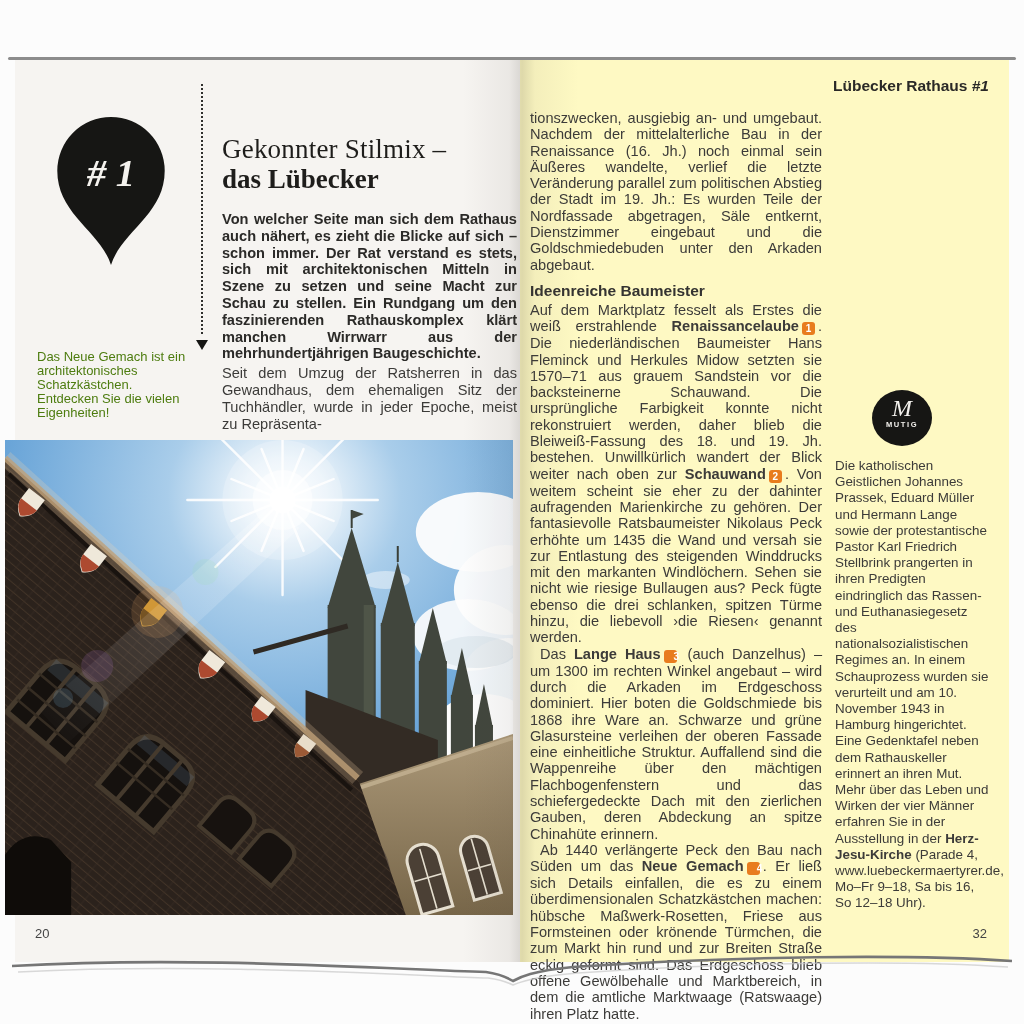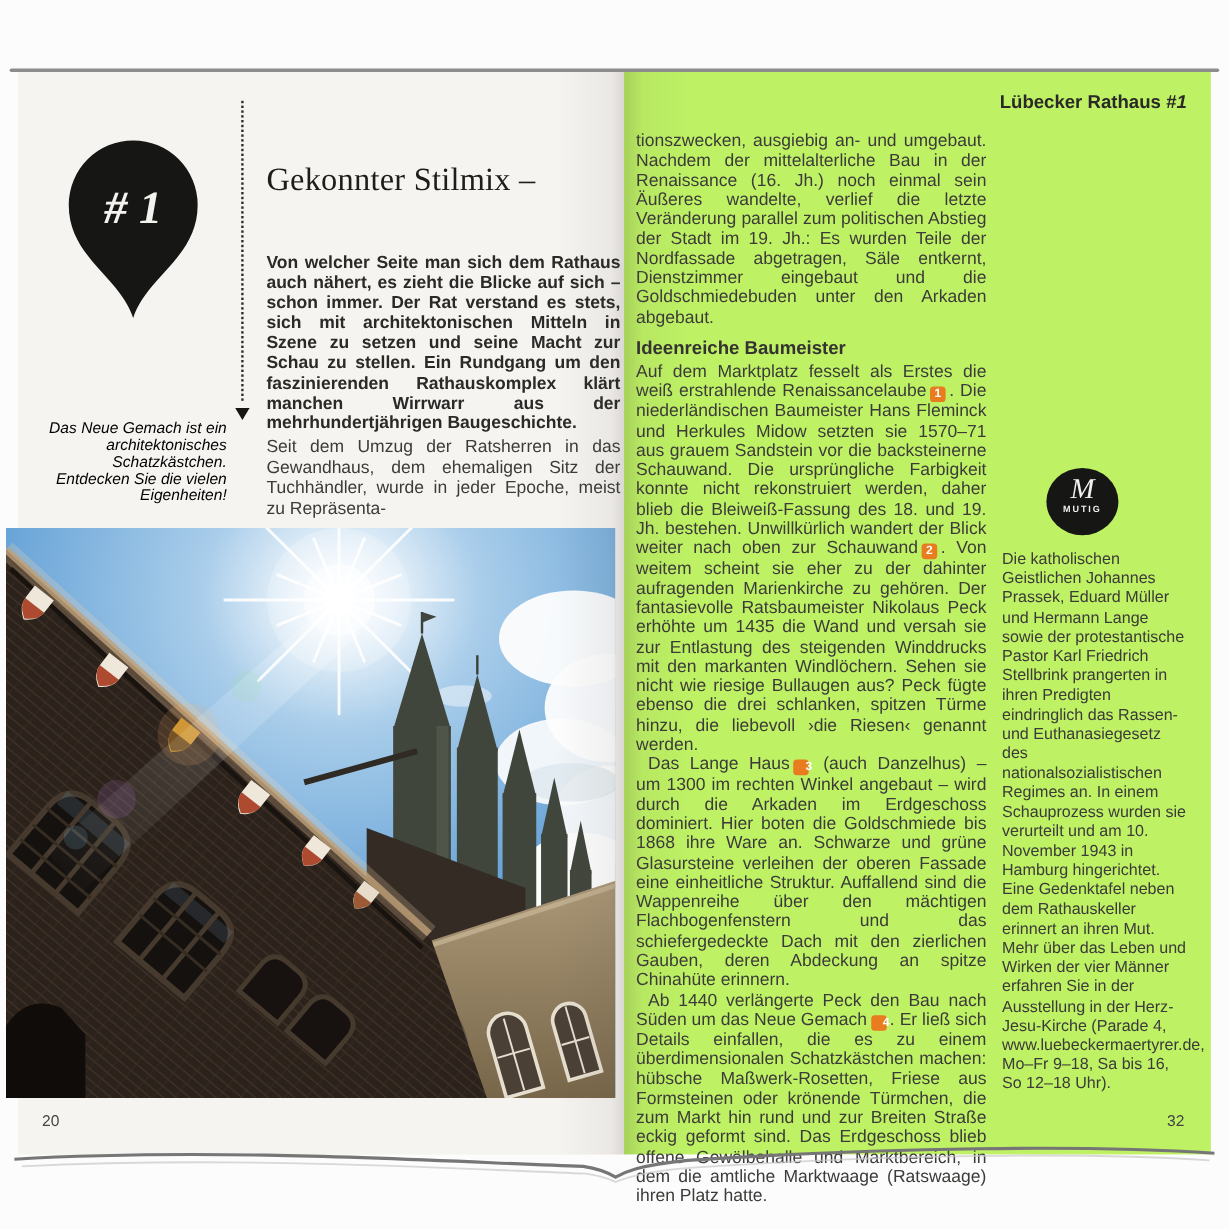--- a/index.html
+++ b/index.html
@@ -6,52 +6,52 @@
   body{width:1024px;height:1024px;background:#fcfcfc;font-family:"Liberation Sans",sans-serif;overflow:hidden;}
   .stage{position:relative;width:1024px;height:1024px;}
 
   
   .top-edge{position:absolute;left:8px;top:57px;width:1008px;height:3px;background:#8c8c8c;border-radius:2px;}
   .bottom-edge{position:absolute;left:8px;top:948px;width:1008px;height:40px;}
 
   .book{position:absolute;left:15px;top:60px;width:994px;height:902px;background:#f8f6f3;}
   .page{position:absolute;top:0;height:100%;}
   .page-left{left:0;width:505px;background:#f6f4f1;}
-  .page-right{left:505px;width:489px;background:#bef264;}
+  .page-right{left:505px;width:489px;background:#fef9c3;}
   .gutter{position:absolute;left:448px;top:0;width:116px;height:100%;pointer-events:none;
     background:linear-gradient(90deg,rgba(0,0,0,0) 0%,rgba(80,70,60,.07) 40%,rgba(55,48,40,.16) 51%,rgba(80,70,60,.06) 62%,rgba(0,0,0,0) 100%);}
 
   
   .pin{position:absolute;left:40px;top:55px;width:112px;height:152px;}
   .pin text{font-family:"Liberation Serif",serif;font-style:italic;font-weight:bold;fill:#f4f2ee;font-size:38px;}
   .dotted-rule{position:absolute;left:186px;top:24px;width:0;height:250px;border-left:2px dotted #2f2f2d;}
   .rule-arrow{position:absolute;left:181px;top:280px;width:0;height:0;border-left:6px solid transparent;border-right:6px solid transparent;border-top:10px solid #151513;}
 
   .headline{position:absolute;left:207px;top:53px;width:300px;font-family:Liberation Serif, serif;color:#1e1d1b;}
   .headline .h1a{display:block;font-size:27px;line-height:30px;font-weight:400;letter-spacing:.2px;}
   .headline .h1b{display:block;font-size:27px;line-height:30px;font-weight:700;}
 
   .intro{position:absolute;left:207px;top:151px;width:295px;margin:0;font-size:14.6px;line-height:16.8px;font-weight:bold;color:#2b2a28;text-align:justify;}
   .lead-body{position:absolute;left:207px;top:305px;width:295px;margin:0;font-size:14.6px;line-height:17px;color:#3c3b39;text-align:justify;}
-  .caption{position:absolute;left:22px;top:290px;width:152px;margin:0;font-size:13px;line-height:14px;font-style:italic;color:#000000;text-align:right;}
+  .caption{position:absolute;left:22px;top:290px;width:152px;margin:0;font-size:13px;line-height:14px;color:#4d7c0f;}
   .folio{position:absolute;font-size:13px;color:#444;}
   .folio-left{left:20px;top:866px;}
   .folio-right{right:22px;top:866px;}
 
   .photo{position:absolute;left:-10px;top:380px;width:508px;height:475px;overflow:hidden;}
   .photo svg{display:block;width:100%;height:100%;}
 
   
   .running-head{position:absolute;right:20px;top:17px;font-size:15.5px;font-weight:bold;color:#2a2927;}
   .running-head .rh-num{font-style:italic;}
   .col-main{position:absolute;left:10px;top:50px;width:292px;color:#3c3b39;}
   .col-main p{margin:0;font-size:14.6px;line-height:16.3px;text-align:justify;}
   .col-main p.indent{text-indent:10px;}
   .col-main h2{margin:9px 0 2px 0;font-size:15.5px;line-height:18px;color:#343331;}
-  .bold{font-weight:normal;}
+  .bold{font-weight:bold;}
   .num-badge{display:inline-block;width:13px;height:13px;line-height:13px;border-radius:3px;background:#e87c1e;color:#fff;font-size:10px;font-weight:bold;text-align:center;margin:0 3px;vertical-align:-1px;}
 
   .mutig-badge{position:absolute;left:352px;top:330px;width:60px;height:56px;border-radius:50%;background:#161614;text-align:center;color:#f2f0ec;}
   .mutig-badge .m{display:block;margin-top:6px;font-family:"Liberation Serif",serif;font-style:italic;font-size:24px;line-height:24px;}
   .mutig-badge .mutig{display:block;font-size:7.5px;letter-spacing:1.6px;font-weight:bold;}
   .side-text{position:absolute;left:315px;top:398px;width:154px;margin:0;font-size:13.4px;line-height:16.2px;color:#3c3b39;}
 </style>
 </head>
 <body>
 
@@ -65,20 +65,21 @@
       <svg class="pin" viewBox="0 0 110 150">
         <path d="M55 148 C44 114 2 98 2 55 A53 53 0 1 1 108 55 C108 98 66 114 55 148 Z" fill="#161614"></path>
         <text x="55" y="70" text-anchor="middle"># 1</text>
       </svg>
 
       <div class="dotted-rule"></div>
       <div class="rule-arrow"></div>
 
       <h1 class="headline">
         <span class="h1a">Gekonnter Stilmix –</span>
+        <span class="h1b">das Lübecker</span>
       </h1>
 
       <p class="intro">Von welcher Seite man sich dem Rathaus auch nähert, es zieht die Blicke auf sich – schon immer. Der Rat verstand es stets, sich mit architektonischen Mitteln in Szene zu setzen und seine Macht zur Schau zu stellen. Ein Rundgang um den faszinierenden Rathauskomplex klärt manchen Wirrwarr aus der mehrhundertjährigen Baugeschichte.</p>
       <p class="lead-body">Seit dem Umzug der Ratsherren in das Gewandhaus, dem ehemaligen Sitz der Tuchhändler, wurde in jeder Epoche, meist zu Repräsenta-</p>
       <p class="caption">Das Neue Gemach ist ein architektonisches Schatzkästchen. Entdecken Sie die vielen Eigenheiten!</p>
 
       <div class="photo">
         <svg viewBox="0 0 507 475" preserveAspectRatio="none">
           <defs>
             <radialGradient id="skyG" cx="55%" cy="12%" r="115%">

